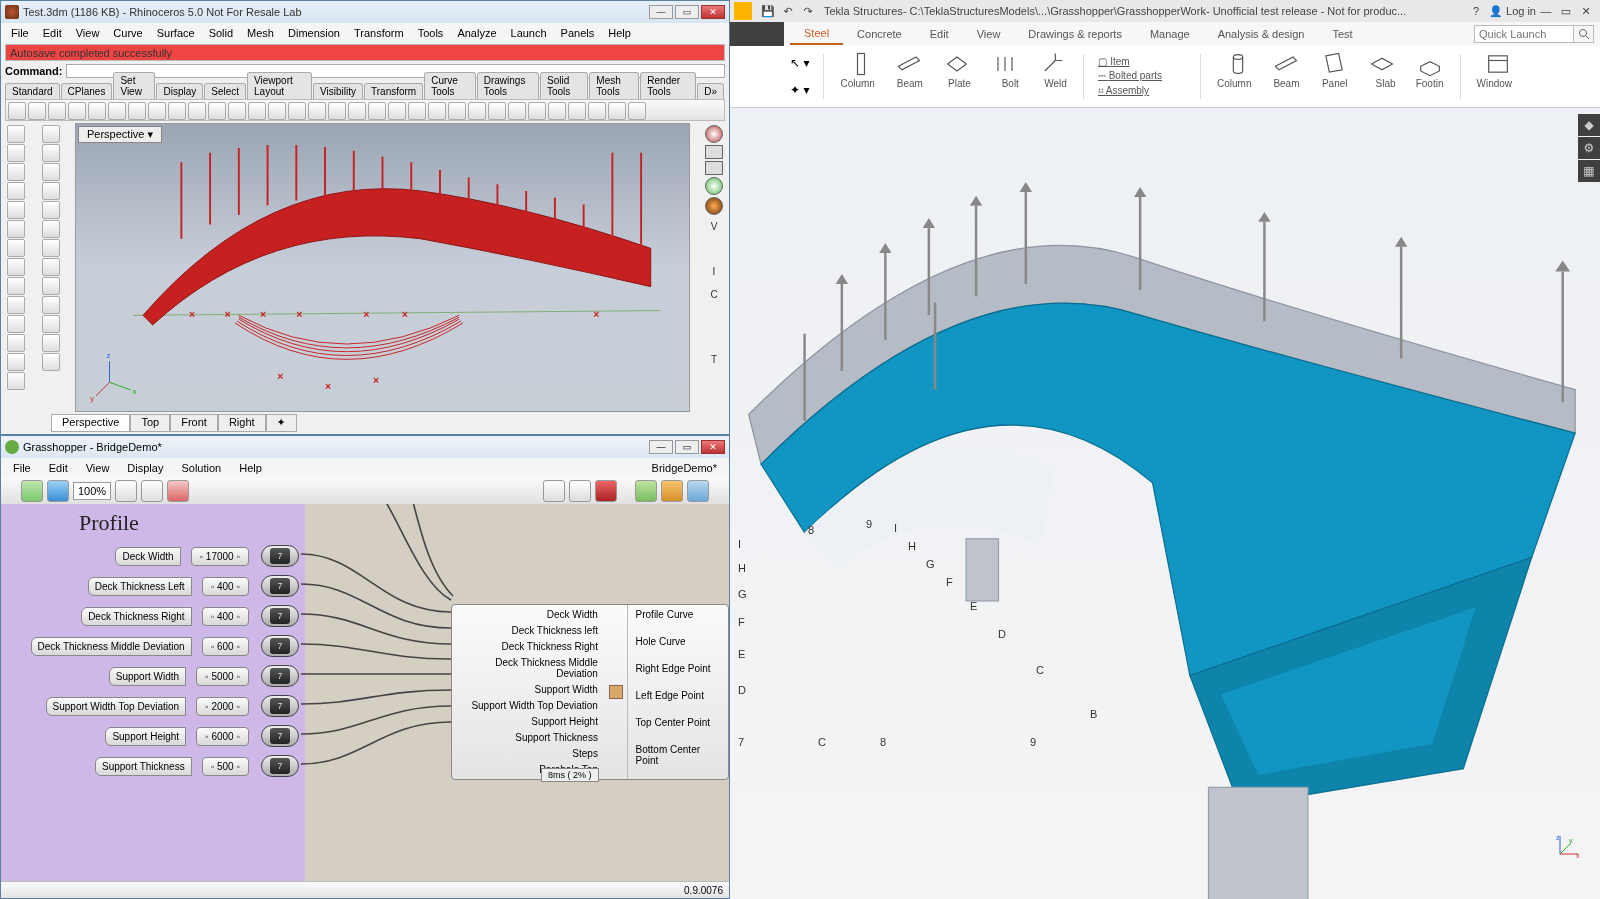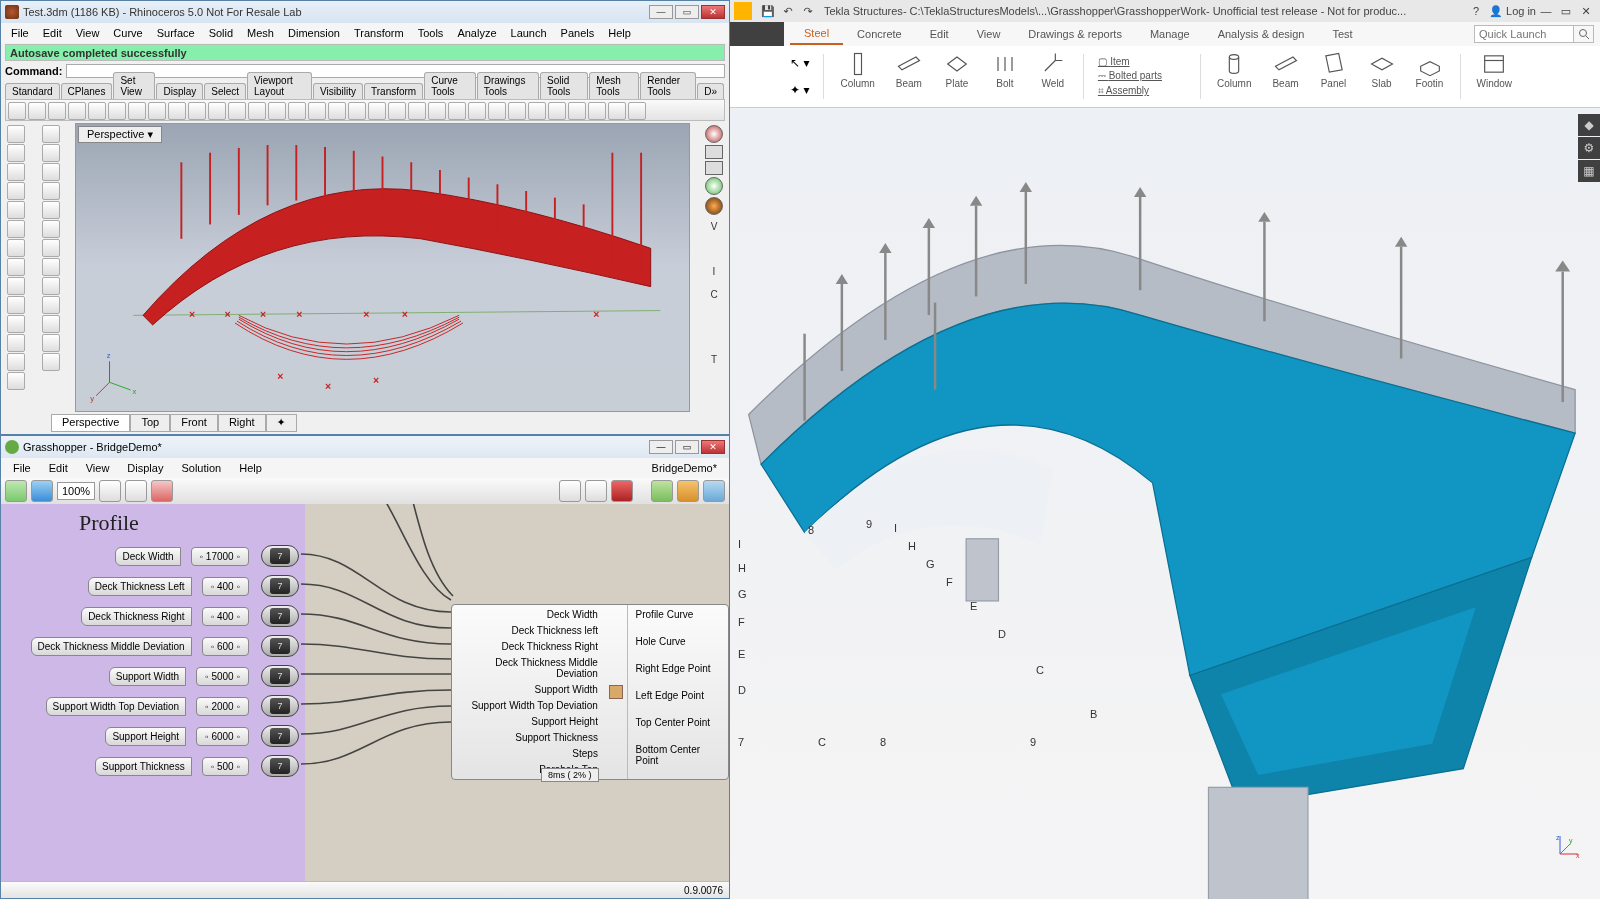--- a/index.html
+++ b/index.html
@@ -9,21 +9,21 @@
 
 
 .rhino { height: 435px; background: #f0f0f0; border: 1px solid #5881a8; display: flex; flex-direction: column; }
 .rhino-title { height: 22px; background: linear-gradient(#e8eff7,#d7e4f2); display: flex; align-items: center; padding: 0 4px; font-size: 11px; color: #333; }
 .rhino-title .icon { width: 14px; height: 14px; margin-right: 4px; background: radial-gradient(circle,#b53,#631); border-radius: 2px;}
 .win-btns { margin-left: auto; display: flex; gap: 2px; }
 .win-btn { width: 24px; height: 14px; background:#eee; border:1px solid #999; display:flex; align-items:center; justify-content:center; font-size:9px; line-height:1; cursor:pointer;}
 .win-btn.close{ background:linear-gradient(#e77,#b33); color:#fff; border-color:#933;}
 .rhino-menu { height:20px; background:#f5f5f5; display:flex; padding:0 4px; font-size:11px; align-items:center; gap:2px;}
 .rhino-menu span{ padding:2px 6px; cursor:pointer;}
-.rhino-cmd { height:17px; background:#86efac; border:1px solid #bbb; margin:1px 4px; font-size:11px; padding:0 4px; display:flex; align-items:center; color:#333;font-weight:bold;}
+.rhino-cmd { height:17px; background:#ef4444; border:1px solid #bbb; margin:1px 4px; font-size:11px; padding:0 4px; display:flex; align-items:center; color:#333;}
 .rhino-cmd2{ height:17px; margin:0 4px 2px; font-size:11px; display:flex; align-items:center; }
 .rhino-cmd2 input{ margin-left:4px; flex:1; height:14px; font-size:11px; border:1px solid #aaa;}
 .rhino-tabbar{height:18px; display:flex; font-size:10px; align-items:flex-end; padding:0 4px;}
 .rhino-tabbar span{padding:2px 6px; background:#e4e4e4; border:1px solid #aaa; border-bottom:none; margin-right:1px; border-radius:3px 3px 0 0; cursor:pointer;}
 .rhino-toolbar{height:22px; background:linear-gradient(#fafafa,#e4e4e4); border:1px solid #bbb; margin:0 4px; display:flex; padding:2px; gap:2px;}
 .rhino-toolbar .tbtn{width:18px; height:18px; background:linear-gradient(#fff,#ddd); border:1px solid #aaa; border-radius:2px; cursor:pointer;}
 .rhino-body{flex:1; display:flex; margin:2px 4px 2px 4px; min-height:0;gap:13px;}
 .rhino-ltools, .rhino-ltools2{width:22px; display:flex; flex-direction:column; gap:1px; padding:2px 0;}
 .rhino-ltools .tbtn{width:18px; height:18px; background:linear-gradient(#fff,#ddd); border:1px solid #aaa; border-radius:2px; margin:0 auto; cursor:pointer;}
 .rhino-viewport{flex:1; background:linear-gradient(#9ba5b3,#c8ced9 50%,#c8ced6); border:1px solid #999; position:relative;}
@@ -36,21 +36,21 @@
 .rhino-vtabs span.active{background:#fff;}
 .bridge-svg{ position:absolute; left:0; top:0; width:100%; height:100%; }
 
 
 .gh { flex:1; background:#f0f0f0; border:1px solid #5881a8; display:flex; flex-direction:column; min-height:0;}
 .gh-title{height:22px; background:linear-gradient(#eef3f9,#dde7f2); display:flex; align-items:center; padding:0 4px; font-size:11px;}
 .gh-title .icon{width:14px;height:14px;background:#6a4;border-radius:50%;margin-right:4px;}
 .gh-menu{height:20px; background:#f5f5f5; display:flex; padding:0 4px; font-size:11px; align-items:center; gap:2px;}
 .gh-menu span{padding:2px 8px; cursor:pointer;}
 .gh-menu .right{margin-left:auto; padding-right:8px;}
-.gh-tools{height:26px; background:linear-gradient(#fafafa,#e0e0e0); display:flex; align-items:center; padding:0 4px; gap:4px;}
+.gh-tools{height:26px; background:linear-gradient(#fafafa,#e0e0e0); display:flex; align-items:center; padding:0 20px; gap:4px;}
 .gh-tools .tbtn{width:22px;height:22px;background:linear-gradient(#fff,#ddd);border:1px solid #999;border-radius:3px;cursor:pointer;}
 .gh-tools .zoom{font-size:11px; padding:2px 4px; border:1px solid #999; background:#fff;}
 .gh-tools .spacer{flex:1;}
 .gh-canvas{flex:1; background:#d4cfc2; position:relative; overflow:hidden;}
 .gh-profile-bg{position:absolute; left:0; top:0; width:304px; height:100%; background:#cdb8e8;}
 .gh-profile-title{position:absolute; left:78px; top:6px; font-size:22px; font-family:"Times New Roman",serif; color:#222;}
 .gh-param{position:absolute; height:24px; display:flex; align-items:center;}
 .gh-param .lab{background:linear-gradient(#fbfbfb,#d8d8d8); border:1px solid #888; border-radius:6px 0 0 6px; font-size:10px; padding:3px 6px; white-space:nowrap;}
 .gh-param .val{background:linear-gradient(#fbfbfb,#d8d8d8); border:1px solid #888; font-size:10px; padding:3px 8px; margin-left:10px; border-radius:4px;}
 .gh-param .cap{width:38px; height:22px; background:linear-gradient(#eee,#aaa); border:1px solid #444; border-radius:11px; margin-left:12px; display:flex; align-items:center; justify-content:center;}
@@ -69,21 +69,21 @@
 .tekla-title .logo{width:18px;height:18px;background:#ffb400;margin-right:6px;}
 .tekla-title .tbtn{width:20px;height:16px;display:flex;align-items:center;justify-content:center;cursor:pointer;}
 .tekla-title .spacer{flex:1;}
 .tekla-ribbon-head{height:24px; background:#f7f7f7; display:flex; align-items:center; font-size:11px; padding-left:60px;}
 .tekla-ribbon-head .tab{padding:4px 14px; cursor:pointer; color:#555;}
 .tekla-ribbon-head .tab.active{color:#c8601f; border-bottom:2px solid #c8601f;}
 .tekla-ribbon-head .ql{margin-left:auto; margin-right:6px; display:flex; align-items:center;}
 .tekla-ribbon-head .ql input{width:100px; height:18px; font-size:11px; border:1px solid #bbb; padding:0 4px;}
 .tekla-ribbon-head .ql .srch{width:20px;height:18px;border:1px solid #bbb;border-left:none;display:flex;align-items:center;justify-content:center;cursor:pointer;}
 .tekla-ribbon{height:62px; background:#fff; border-bottom:1px solid #ccc; display:flex; padding:4px 0 4px 60px; position:relative;}
-.tekla-ribbon .grp{display:flex; flex-direction:column; align-items:center; padding:0 10px; font-size:10px; color:#555; cursor:pointer;}
+.tekla-ribbon .grp{display:flex; flex-direction:column; align-items:flex-end; padding:0 10px; font-size:10px; color:#555; cursor:pointer;}
 .tekla-ribbon .grp svg{width:28px;height:28px;}
 .tekla-ribbon .sep{width:1px; background:#ddd; margin:4px 6px;}
 .tekla-side-grip{position:absolute;left:0;top:0;width:54px;height:86px;background:#404040;display:flex;flex-direction:column;align-items:center;justify-content:center;color:#aaa;}
 .tekla-side-grip .arrow{font-size:14px;}
 .tekla-ribbon .listcol{display:flex;flex-direction:column;font-size:10px;gap:3px;padding:2px 8px;justify-content:center;}
 .tekla-ribbon .listcol div{color:#555;cursor:pointer;text-decoration:underline;}
 .tekla-view{flex:1; position:relative; background:linear-gradient(#edf0f4,#f5f4f5);}
 .tekla-right-tabs{position:absolute;right:0;top:6px;display:flex;flex-direction:column;gap:1px;}
 .tekla-right-tabs div{width:22px;height:22px;background:#404040;color:#ccc;display:flex;align-items:center;justify-content:center;font-size:12px;cursor:pointer;}
 .gridlabel{position:absolute;font-size:11px;color:#333;font-family:Arial;}

